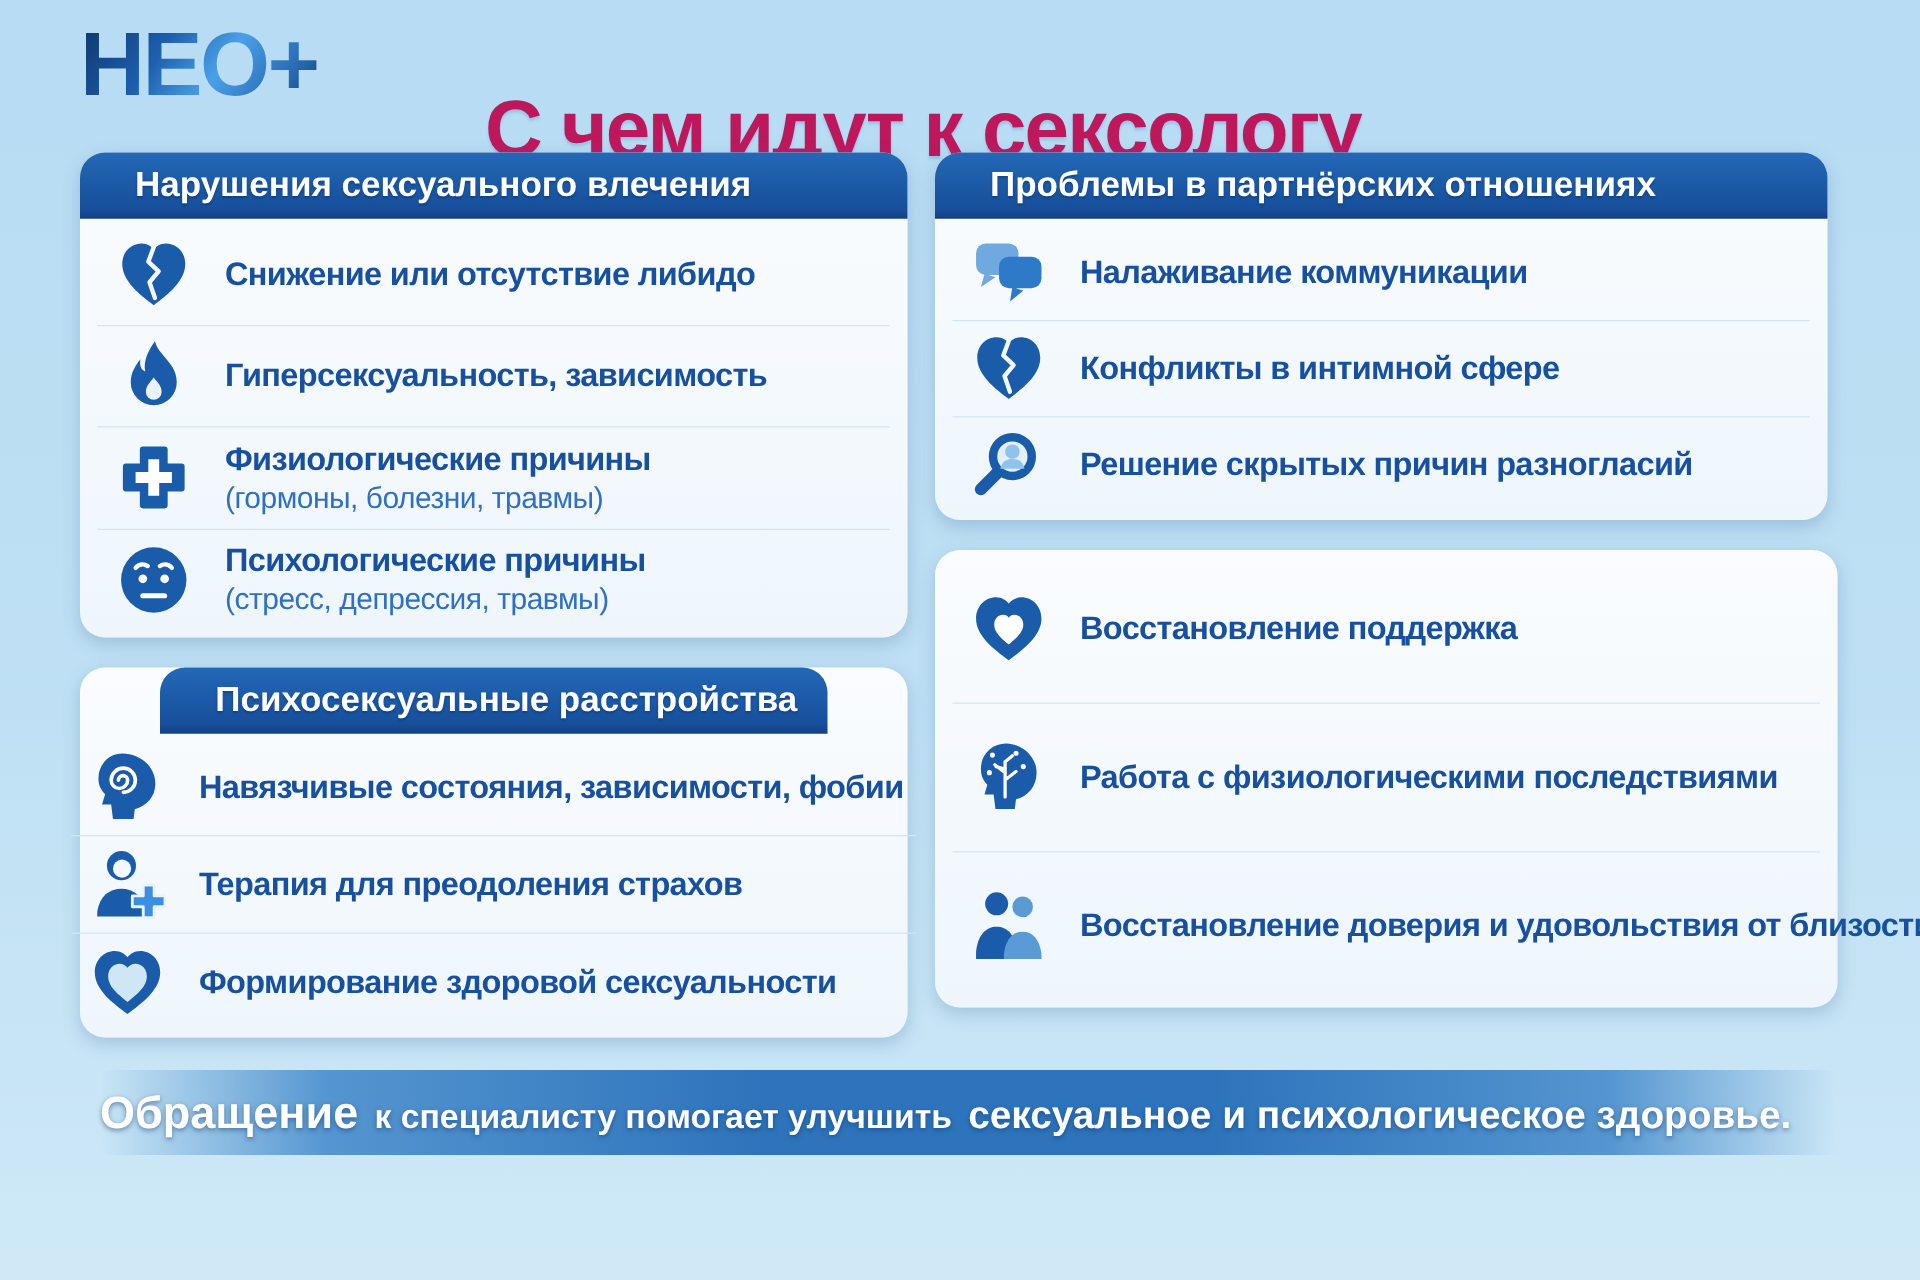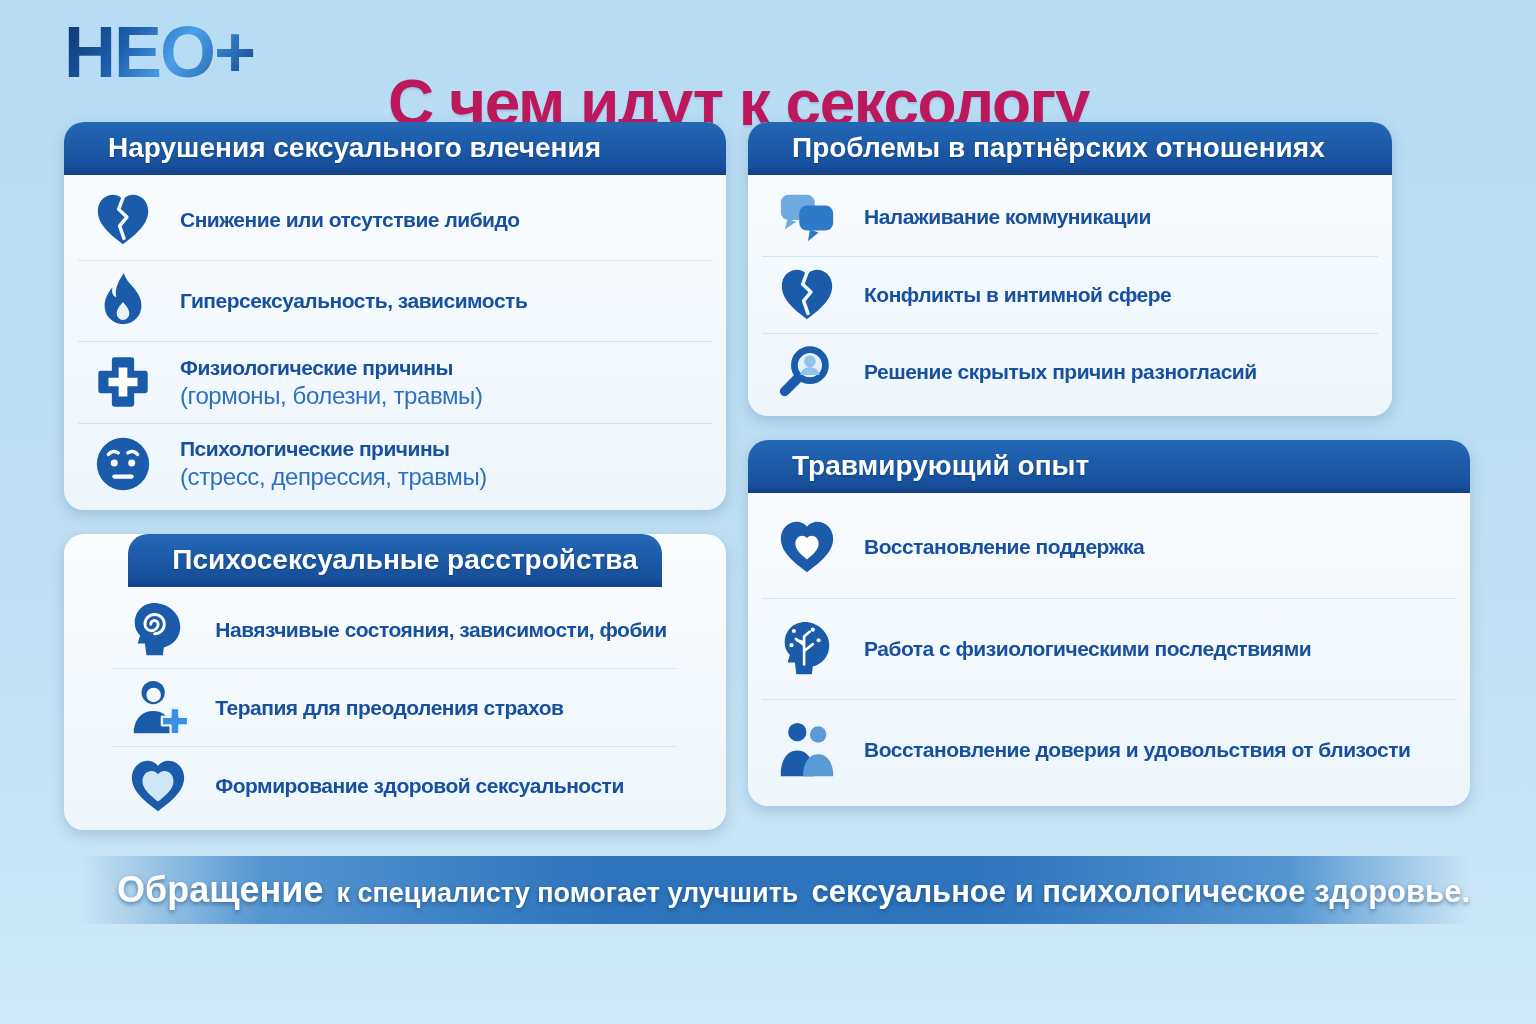--- a/index.html
+++ b/index.html
@@ -21,43 +21,43 @@
     color:#be185d;text-shadow:0 2px 2px rgba(130,175,215,.55);
   }
   
   .card{
     position:absolute;border-radius:20px;
     background:linear-gradient(180deg,#fafcfe 0%,#eef6fc 100%);
     box-shadow:0 5px 14px rgba(50,100,150,.25);
     display:flex;flex-direction:column;
   }
   .card1{left:64px;top:122px;width:662px;height:388px;}
-  .card2{left:748px;top:122px;width:644px;height:294px;}
+  .card2{left:748px;top:122px;width:714px;height:294px;}
   .card3{left:64px;top:534px;width:662px;height:296px;align-items:center;}
   .card4{left:748px;top:440px;width:722px;height:366px;}
   .card-header{
     background:linear-gradient(180deg,#2368b6 0%,#174f9b 85%,#133f83 100%);
     border-radius:20px 20px 0 0;
     color:#fff;font-size:28px;font-weight:700;
     padding:11px 24px 13px 44px;line-height:1.05;
     text-shadow:0 1px 2px rgba(0,30,70,.35);
     flex:0 0 auto;
   }
   .card-body{flex:1;display:flex;flex-direction:column;padding:4px 14px 6px;}
   .row{flex:1;display:flex;align-items:center;gap:26px;padding:4px 10px 4px 14px;}
   .row + .row{border-top:1.5px solid #d3e5f3;}
   .icon{width:62px;height:62px;flex:0 0 62px;color:#1a5caa;display:block;}
   .icon svg{width:100%;height:100%;display:block;}
   .txt{display:flex;flex-direction:column;}
-  .main{font-size:21px;font-weight:600;color:#17509f;letter-spacing:-.5px;white-space:nowrap;line-height:1.15;}
+  .main{font-size:26px;font-weight:600;color:#17509f;letter-spacing:-.5px;white-space:nowrap;line-height:1.15;}
   .sub{font-size:24px;font-weight:500;color:#2f70c2;letter-spacing:-.4px;margin-top:3px;line-height:1.1;}
   
   .banner{
     position:absolute;left:80px;right:66px;top:856px;height:68px;
-    display:flex;align-items:center;justify-content:flex-end;
+    display:flex;align-items:center;justify-content:flex-start;
     background:linear-gradient(90deg,
       rgba(120,175,220,0) 0%,rgba(75,143,205,.92) 13%,
       #2e74bc 38%,#2e74bc 64%,
       rgba(75,143,205,.92) 87%,rgba(120,175,220,0) 100%);
   }
   .banner-text{display:flex;align-items:baseline;gap:13px;color:#fff;
     text-shadow:0 2px 4px rgba(10,50,100,.5);white-space:nowrap;}
   .banner-lead{font-size:36px;font-weight:700;}
   .banner-mid{font-size:27px;font-weight:600;}
   .banner-emph{font-size:31px;font-weight:700;}
@@ -202,21 +202,20 @@
           </svg>
         </span>
         <span class="txt">
           <span class="main">Формирование здоровой сексуальности</span>
         </span>
       </div>
     </div>
 </section>
 
 <section class="card card4">
-  <div class="card-header">Травмирующий опыт</div>
   <div class="card-body">
       <div class="row">
         <span class="icon">
           <svg viewBox="0 0 64 64">
             <path fill="currentColor" d="M32 58C20 49 5 38 5 23.5 5 13.5 12.5 6 21.5 6c4.7 0 8.4 2.4 10.5 5.2C34.1 8.4 37.8 6 42.5 6 51.5 6 59 13.5 59 23.5 59 38 44 49 32 58z"></path>
             <path fill="#fff" d="M32 45c-5.5-4.5-12-9.8-12-16.3 0-5 3.3-8.2 7.3-8.2 2.2 0 3.8 1.1 4.7 2.4.9-1.3 2.5-2.4 4.7-2.4 4 0 7.3 3.2 7.3 8.2C44 35.2 37.5 40.5 32 45z"></path>
           </svg>
         </span>
         <span class="txt">
           <span class="main">Восстановление поддержка</span>

